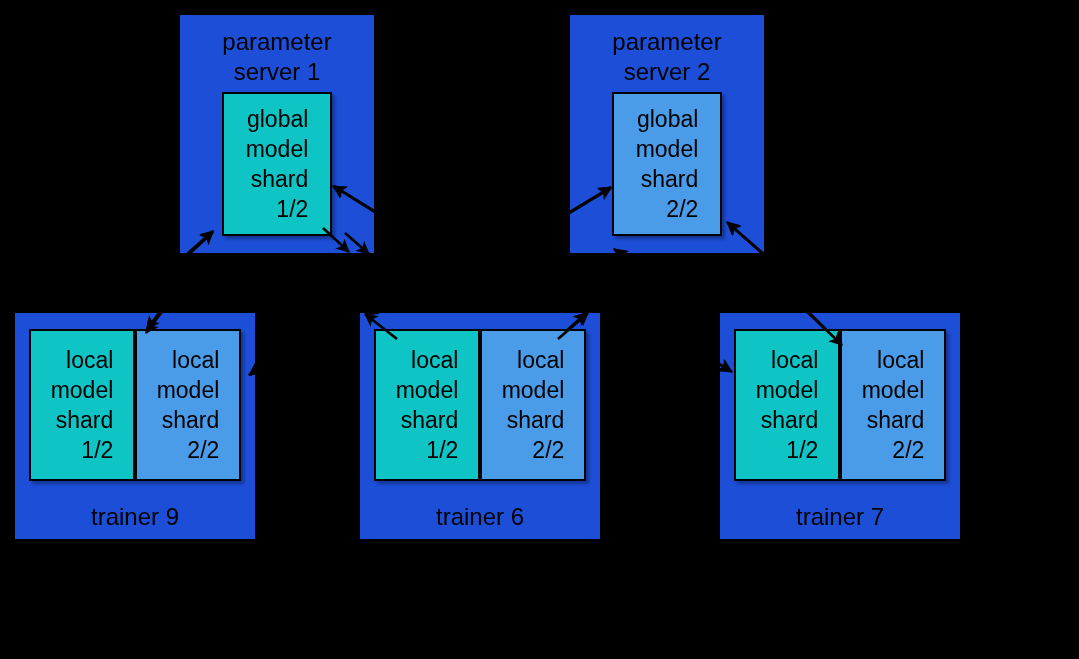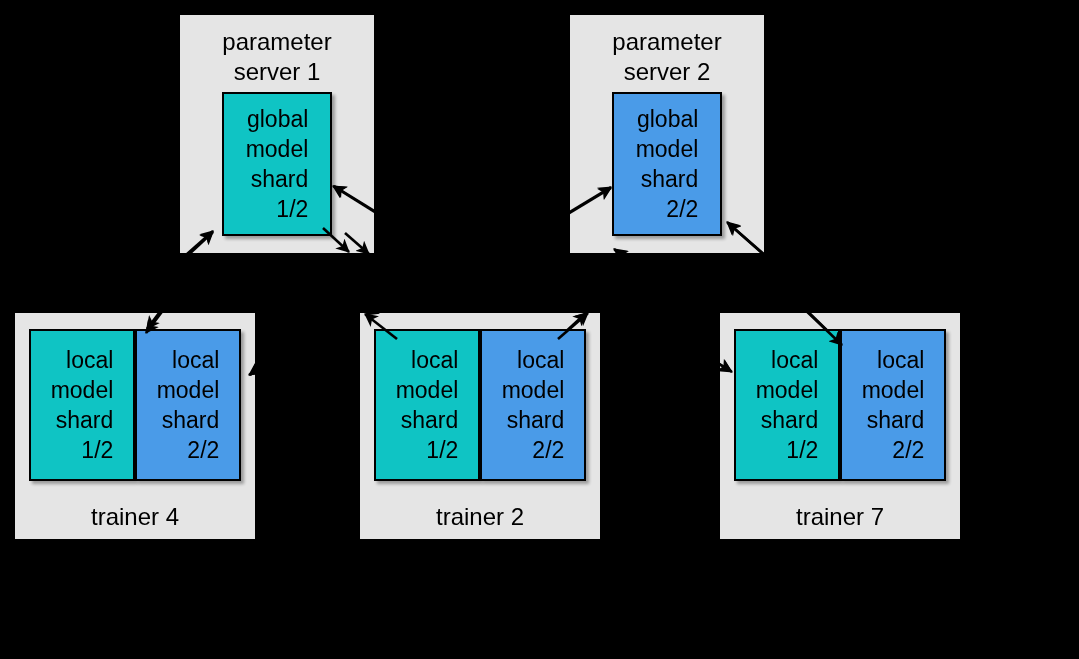--- a/index.html
+++ b/index.html
@@ -12,21 +12,21 @@
     width: 1079px;
     height: 659px;
     background: #000000;
     overflow: hidden;
     font-family: "Liberation Sans", sans-serif;
   }
 
   
   .panel {
     position: absolute;
-    background: #e5e5e5;
+    background: #1d4ed8;
     box-sizing: border-box;
     z-index: 2;
   }
   .panel-title {
     position: absolute;
     left: 0;
     width: 100%;
     text-align: center;
     color: #000000;
     font-size: 24px;
@@ -133,33 +133,33 @@
   <div class="panel" style="left:570px; top:15px; width:194px; height:238px;">
     <div class="panel-title" style="top:12px;">parameter
 server 2</div>
   </div>
   <div class="shard blue" style="left:612px; top:92px; width:110px; height:144px;">global
 model
 shard
 2/2</div>
 
   <div class="panel" style="left:15px; top:313px; width:240px; height:226px;">
-    <div class="panel-title" style="top:189px;">trainer 4</div>
+    <div class="panel-title" style="top:189px;">trainer 9</div>
   </div>
   <div class="shard teal" style="left:29px; top:329px; width:106px; height:152px;">local
 model
 shard
 1/2</div>
   <div class="shard blue" style="left:135px; top:329px; width:106px; height:152px;">local
 model
 shard
 2/2</div>
 
   <div class="panel" style="left:360px; top:313px; width:240px; height:226px;">
-    <div class="panel-title" style="top:189px;">trainer 2</div>
+    <div class="panel-title" style="top:189px;">trainer 6</div>
   </div>
   <div class="shard teal" style="left:374px; top:329px; width:106px; height:152px;">local
 model
 shard
 1/2</div>
   <div class="shard blue" style="left:480px; top:329px; width:106px; height:152px;">local
 model
 shard
 2/2</div>
 

